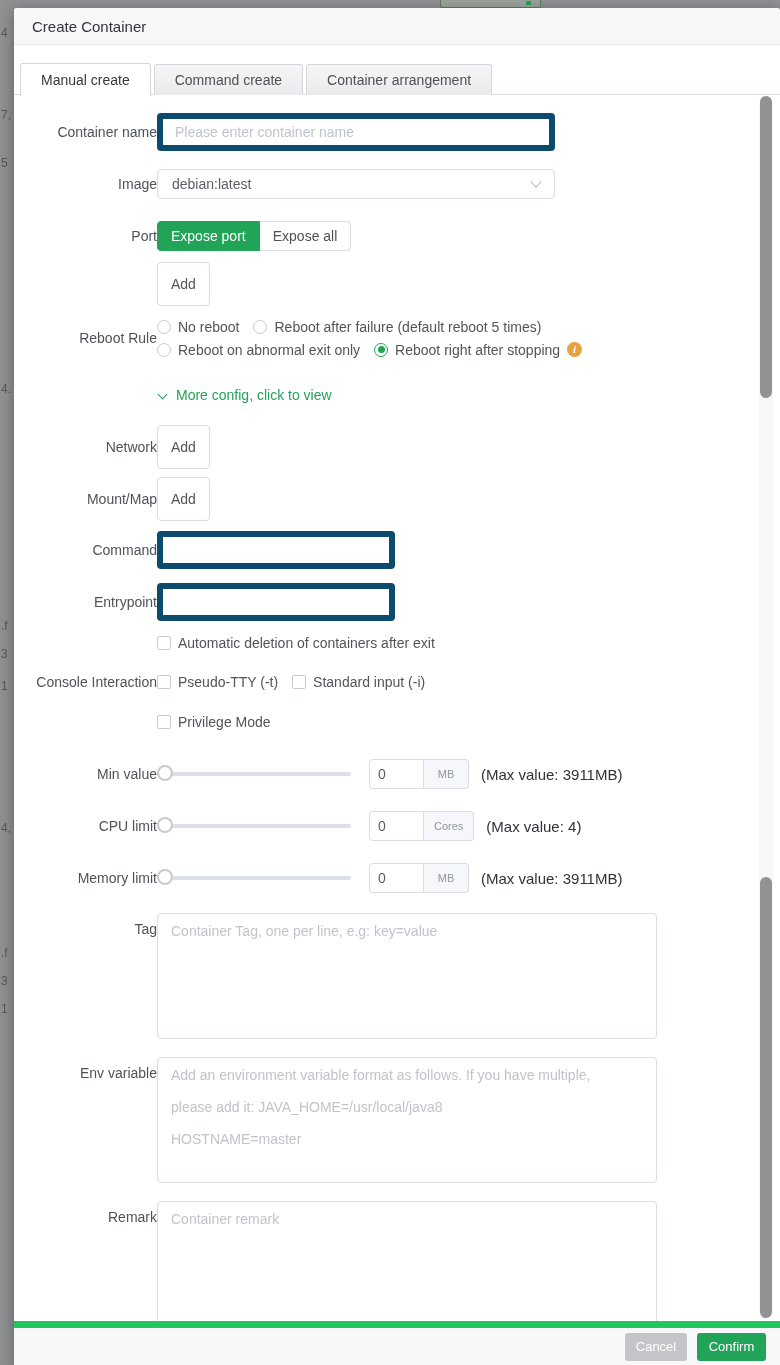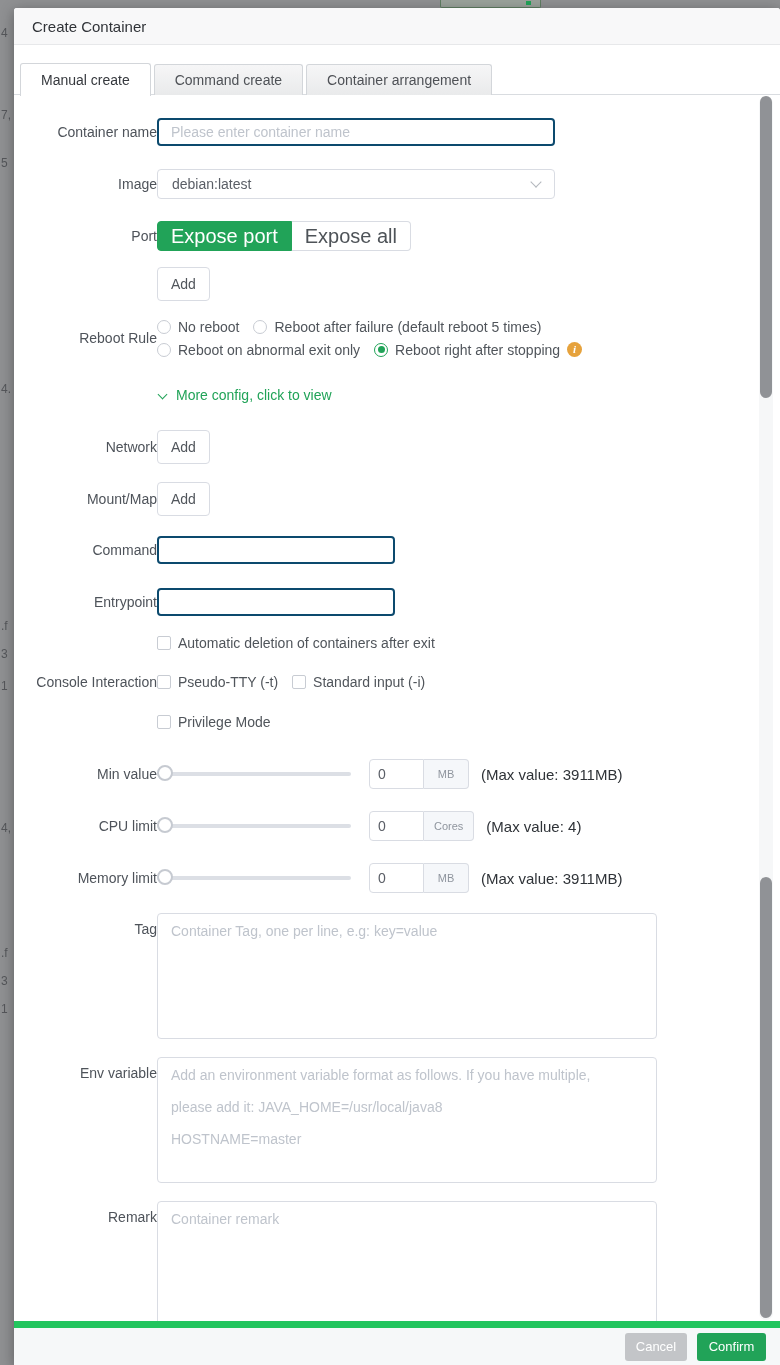--- a/index.html
+++ b/index.html
@@ -27,36 +27,36 @@
     background:linear-gradient(#f6f6f7,#e9eaeb);font-size:14px;color:#4e5156;cursor:pointer;}
   .tab.active{height:33px;background:#fff;color:#36393e;margin-bottom:-1px;padding-bottom:1px;}
 
   
   .dlg-body{position:absolute;top:87px;left:0;right:0;bottom:44px;overflow:hidden;background:#fff;}
   .row{position:absolute;left:0;display:flex;align-items:center;}
   .row.top{align-items:flex-start;}
   .lbl{width:143px;text-align:right;font-size:14px;color:#4e535a;flex:none;}
   .row.top .lbl{padding-top:8px;}
 
-  .txt{height:28px;border:2px solid #0c4a6e;border-radius:4px;padding:0 12px;font-size:14px;
+  .txt{height:38px;border:6px solid #0c4a6e;border-radius:4px;padding:0 12px;font-size:14px;
     font-family:"Liberation Sans",sans-serif;color:#5a5e66;background:#fff;outline:none;}
   .txt::placeholder,.ta::placeholder{color:#bfc4cc;opacity:1;}
   .w398{width:398px;} .w238{width:238px;}
   .select{width:398px;height:30px;border:1px solid #d9dce3;border-radius:4px;display:flex;
     align-items:center;padding:0 14px;font-size:14px;color:#5a5e66;cursor:pointer;}
   .select .val{flex:1;}
   .chev{width:8px;height:8px;border-right:1.5px solid #b3b7bd;border-bottom:1.5px solid #b3b7bd;
     transform:rotate(45deg);margin-top:-4px;flex:none;}
   .chev.green{border-color:#21A358;width:7px;height:7px;margin:-2px 10px 0 2px;}
 
   .seg{display:flex;}
-  .seg-btn{height:30px;display:flex;align-items:center;padding:8px 13px;font-size:20px;cursor:pointer;}
+  .seg-btn{height:30px;display:flex;align-items:center;padding:8px 13px;font-size:14px;cursor:pointer;}
   .seg-btn.on{background:#21A358;color:#fff;border:1px solid #21A358;border-radius:4px 0 0 4px;}
   .seg-btn.off{background:#fff;color:#4e5358;border:1px solid #d9dce3;border-left:none;border-radius:0 4px 4px 0;}
-  .btn-plain{height:34px;padding:0 13px;background:#fff;border:1px solid #d9dce3;border-radius:4px;
+  .btn-plain{height:44px;padding:0 13px;background:#fff;border:1px solid #d9dce3;border-radius:4px;
     font-size:14px;color:#51565c;display:inline-flex;align-items:center;cursor:pointer;
     font-family:"Liberation Sans",sans-serif;}
 
   .radio-lines{display:flex;flex-direction:column;}
   .radio-line{display:flex;align-items:center;height:23px;}
   .opt{display:flex;align-items:center;margin-right:14px;cursor:pointer;}
   .radio{width:14px;height:14px;border-radius:50%;border:1px solid #c8ccd3;background:#fff;flex:none;position:relative;}
   .radio.sel{border:1.5px solid #21A358;}
   .radio.sel::after{content:"";position:absolute;left:2.5px;top:2.5px;right:2.5px;bottom:2.5px;border-radius:50%;background:#21A358;}
   .opt-lbl{margin-left:7px;font-size:14px;color:#50555b;white-space:nowrap;}

